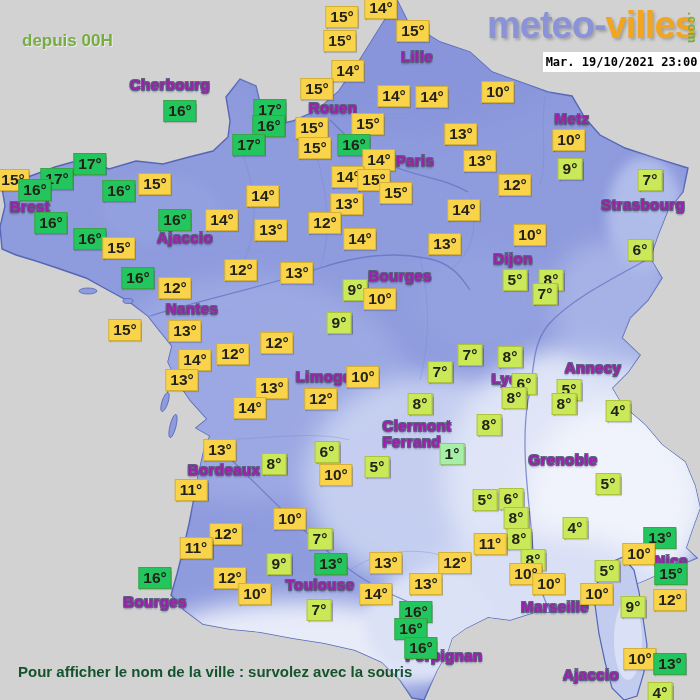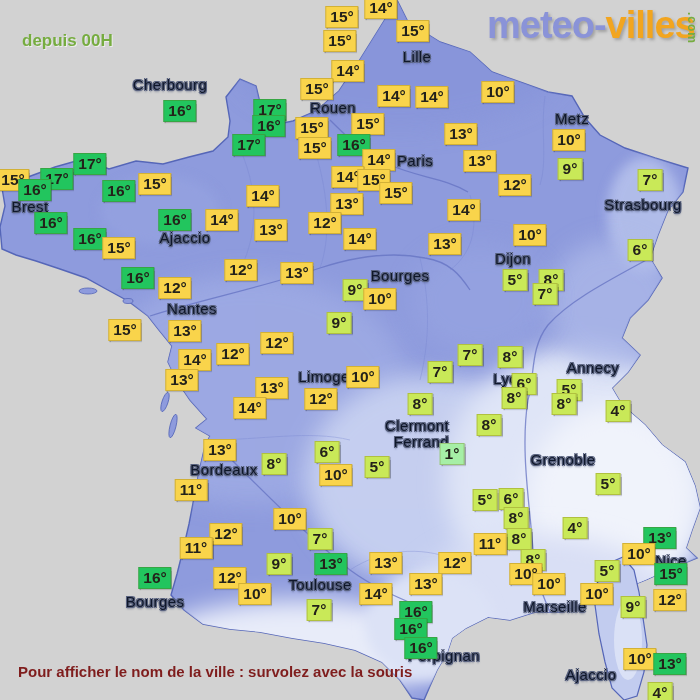--- a/index.html
+++ b/index.html
@@ -38,27 +38,27 @@
   
   .datetime{
     position:absolute;left:543px;top:52px;width:157px;height:20px;z-index:40;
     background:#ffffff;color:#000;
     font-family:"DejaVu Sans Mono",monospace;font-weight:bold;font-size:12px;
     display:flex;align-items:center;justify-content:center;letter-spacing:0px;
   }
   
   .footer{
     position:absolute;left:18px;top:663px;z-index:40;
-    font-weight:bold;font-size:15px;color:#7f1d1d;
+    font-weight:bold;font-size:15px;color:#14532d;
   }
   
   .city{
     position:absolute;z-index:10;transform:translate(-50%,-50%);
-    font-weight:normal;font-size:15px;line-height:16px;color:#0f172a;
-    letter-spacing:.4px;white-space:pre-line;text-align:right;
+    font-weight:bold;font-size:15px;line-height:16px;color:#a21caf;
+    letter-spacing:.4px;white-space:pre-line;text-align:left;
     text-shadow:
       -1px -1px 0 #59627f, 1px -1px 0 #59627f,
       -1px  1px 0 #59627f, 1px  1px 0 #59627f,
        0 2px 2px rgba(50,60,95,.55);
   }
   
   .temp{
     position:absolute;z-index:20;transform:translate(-50%,-50%);
     font-weight:bold;font-size:15.5px;line-height:17px;color:#23221a;
     padding:1px 4px 2px 4px;
@@ -283,16 +283,17 @@
       <div class="temp yellow" style="left: 640px; top: 659px;">10°</div>
       <div class="temp amber" style="left: 670px; top: 664px;">13°</div>
       <div class="temp green" style="left: 660px; top: 693px;">4°</div>
     </div>
 
   <div class="subtitle">depuis 00H</div>
 
   <div class="logo"><span class="p1">meteo-</span><span class="p2">villes</span></div>
   <div class="logo-com">.com</div>
 
+  <div class="datetime">Mar. 19/10/2021 23:00</div>
 
   <div class="footer">Pour afficher le nom de la ville : survolez avec la souris</div>
 
 </div>
 
 </body></html>

